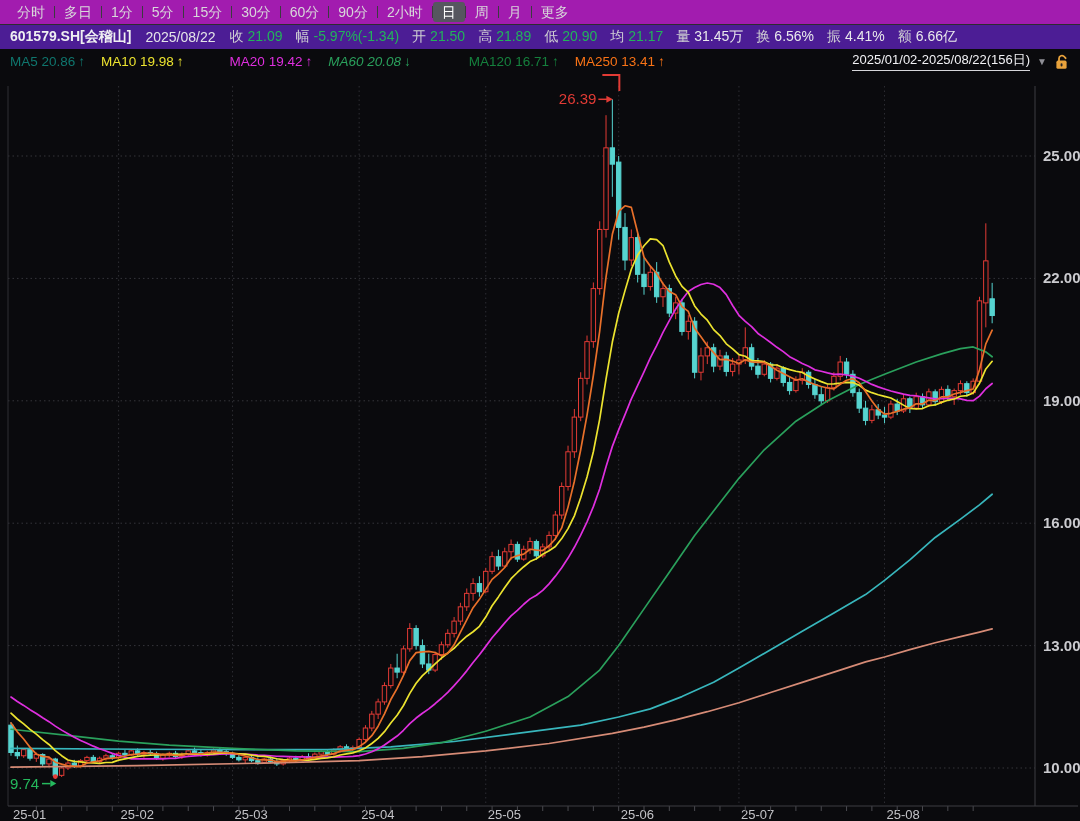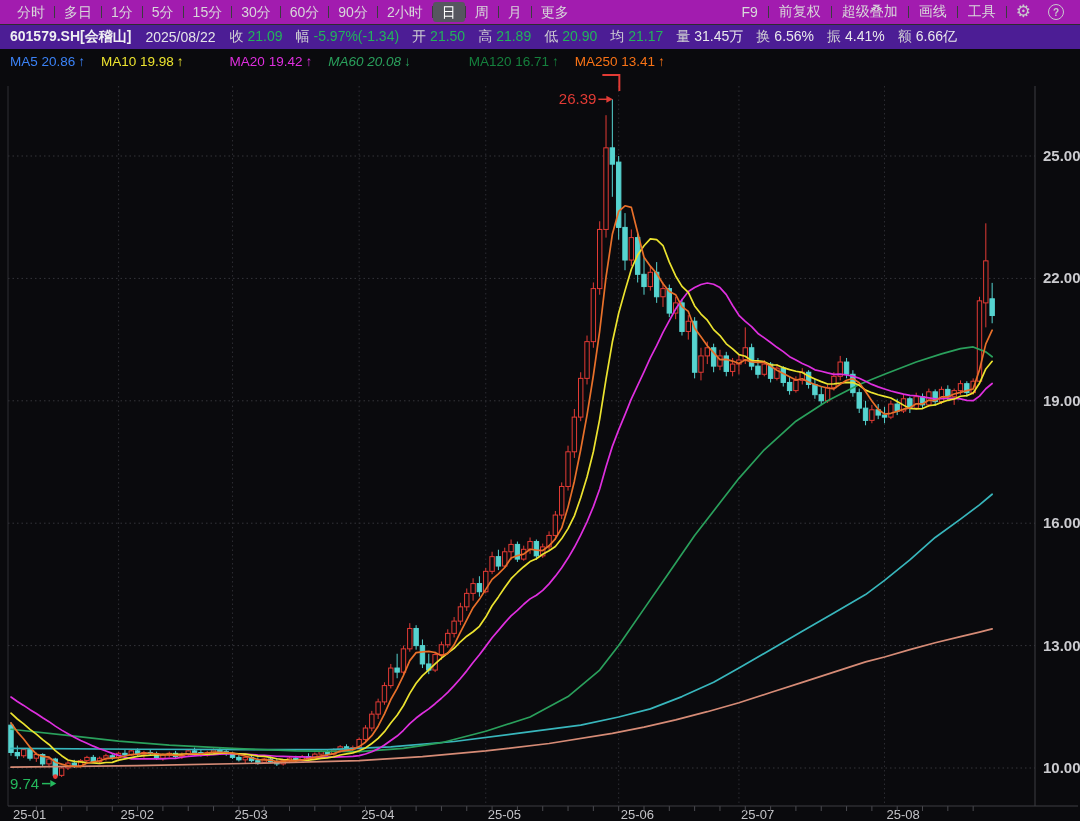--- a/index.html
+++ b/index.html
@@ -60,36 +60,20 @@
         <div class="tab">2小时</div>
         <i class="vsep"></i>
         <div class="tab active">日</div>
         <i class="vsep"></i>
         <div class="tab">周</div>
         <i class="vsep"></i>
         <div class="tab">月</div>
         <i class="vsep"></i>
         <div class="tab">更多</div>
       </div>
-    <div class="tb-right">
-        <div class="tbtn">F9</div>
-        <i class="vsep"></i>
-        <div class="tbtn">前复权</div>
-        <i class="vsep"></i>
-        <div class="tbtn">超级叠加</div>
-        <i class="vsep"></i>
-        <div class="tbtn">画线</div>
-        <i class="vsep"></i>
-        <div class="tbtn">工具</div>
-        <i class="vsep"></i>
-      <span class="icon-gear">⚙</span>
-      <span class="icon-help">
-          <span>?</span>
-        </span>
-    </div>
   </div>
 
   <div class="row stats">
     <span class="sym">601579.SH[会稽山]</span>
     <span class="sdate">2025/08/22</span>
     <span class="row">
         <span class="fld"><span class="lab">收</span><span class="v-green">21.09</span></span>
         <span class="fld"><span class="lab">幅</span><span class="v-green">-5.97%(-1.34)</span></span>
         <span class="fld"><span class="lab">开</span><span class="v-green">21.50</span></span>
         <span class="fld"><span class="lab">高</span><span class="v-green">21.89</span></span>
@@ -97,27 +81,36 @@
         <span class="fld"><span class="lab">均</span><span class="v-green">21.17</span></span>
         <span class="fld"><span class="lab">量</span><span class="v-white">31.45万</span></span>
         <span class="fld"><span class="lab">换</span><span class="v-white">6.56%</span></span>
         <span class="fld"><span class="lab">振</span><span class="v-white">4.41%</span></span>
         <span class="fld"><span class="lab">额</span><span class="v-white">6.66亿</span></span>
       </span>
   </div>
 
   <div class="row maRow">
     <span class="row">
-        <span class="maItem" style="color: #3b82f6;"><span>MA5 20.86</span><span class="maArrow">↑</span></span>
+        <span class="maItem" style="color: #0f766e;"><span>MA5 20.86</span><span class="maArrow">↑</span></span>
         <span class="maItem" style="color: rgb(236, 227, 47);"><span>MA10 19.98</span><span class="maArrow">↑</span></span>
         <span class="maItem" style="color: rgb(223, 47, 223); padding-left: 30px;"><span>MA20 19.42</span><span class="maArrow">↑</span></span>
         <span class="maItem" style="color: rgb(42, 160, 92); font-style: italic;"><span>MA60 20.08</span><span class="maArrow">↓</span></span>
         <span class="maItem" style="color: #15803d; margin-left: 42px;"><span>MA120 16.71</span><span class="maArrow">↑</span></span>
         <span class="maItem" style="color: #f97316;"><span>MA250 13.41</span><span class="maArrow">↑</span></span>
       </span>
+    <span class="rangeWrap">
+      <span class="rangeText">2025/01/02-2025/08/22(156日)</span>
+      <span class="ddArrow">▼</span>
+      <svg width="16" height="17" viewBox="0 0 16 17">
+        <path d="M5 8 V5.6 A3 3 0 0 1 10.4 3.8 L11.6 5.2" fill="none" stroke="#e8a23c" stroke-width="1.8" stroke-linecap="round"></path>
+        <rect x="2.4" y="7.6" width="10.2" height="8.2" rx="1.6" fill="#e8a23c"></rect>
+        <rect x="6.6" y="10.2" width="1.9" height="3.2" rx="0.9" fill="#26262a"></rect>
+      </svg>
+    </span>
   </div>
 
   <div class="chart">
     <svg id="chart-svg" width="1080" height="749" viewBox="0 72 1080 749">
         <line x1="8" y1="155" x2="1035" y2="155" stroke="#35353b" stroke-width="1" stroke-dasharray="1.5 3"></line>
         <text x="1043" y="160" fill="#cbcbcf" font-size="15" font-weight="600">25.00</text>
         <line x1="8" y1="277.4" x2="1035" y2="277.4" stroke="#35353b" stroke-width="1" stroke-dasharray="1.5 3"></line>
         <text x="1043" y="282.4" fill="#cbcbcf" font-size="15" font-weight="600">22.00</text>
         <line x1="8" y1="399.79999999999995" x2="1035" y2="399.79999999999995" stroke="#35353b" stroke-width="1" stroke-dasharray="1.5 3"></line>
         <text x="1043" y="404.79999999999995" fill="#cbcbcf" font-size="15" font-weight="600">19.00</text>

